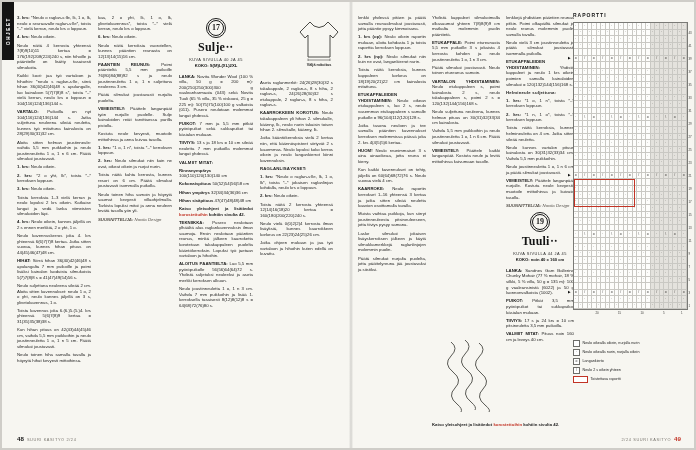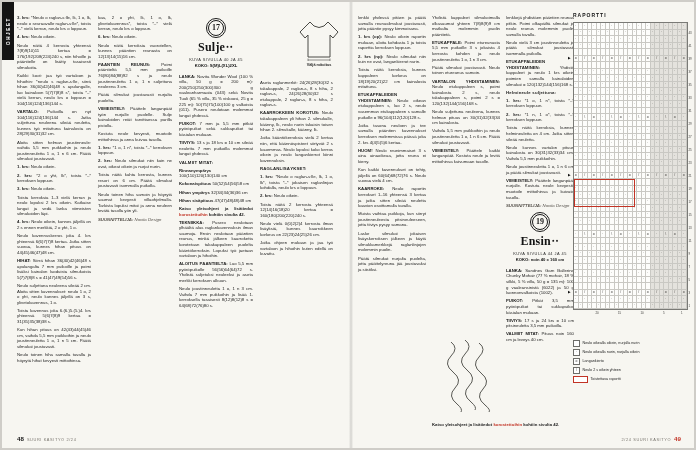--- a/index.html
+++ b/index.html
@@ -202,21 +202,21 @@
           <p><b>2. krs:</b> *1 n, 1 o*, toista *–* kerroksen loppuun.</p>
           <p>Toista näitä kerroksia, kunnes helmineuletta on 4 cm. Jatka sitten sileää neuletta.</p>
           <p>Neulo kunnes vartalon pituus kainalosta on 30(31)32(33)34 cm. Vaihda 5,5 mm puikkoihin.</p>
           <p>Neulo joustinneuletta 1 o, 1 n 6 cm ja päätä silmukat joustavasti.</p>
           <p><b>VIIMEISTELY:</b> Päättele langanpäät nurjalle. Kostuta neule kevyesti, muotoile mittoihinsa ja kuivata tasolla.</p>
           <p class="designer"><b>SUUNNITTELIJA:</b> Novita Design</p>
         </div>
       <div class="pat-head">
         <div class="pat-num">19</div>
         <div>
-          <span class="pat-title">Ensin</span>
+          <span class="pat-title">Tuuli</span>
           <span class="pat-dots">●●</span>
         </div>
         <div class="pat-kuva">KUVA SIVULLA 44 JA 45</div>
         <div class="pat-koko">KOKO: noin 40 x 160 cm</div>
       </div>
       <div>
           <p><b>LANKA:</b> Sandnes Garn Ballerina Chunky Mohair (77 % mohair, 18 % silkki, 5 % villa, 50 g = 135 m): 100 g vaaleansinistä (6022) ja 50 g luonnonvalkoista (1002).</p>
           <p><b>PUIKOT:</b> Pitkät 3,5 mm pyöröpuikot tai sukkapuikot käsialan mukaan.</p>
           <p><b>TIIVIYS:</b> 17 s ja 24 krs = 10 cm pitsineuletta 3,5 mm puikoilla.</p>
           <p><b>VALMIIT MITAT:</b> Pituus noin 160 cm ja leveys 40 cm.</p>

